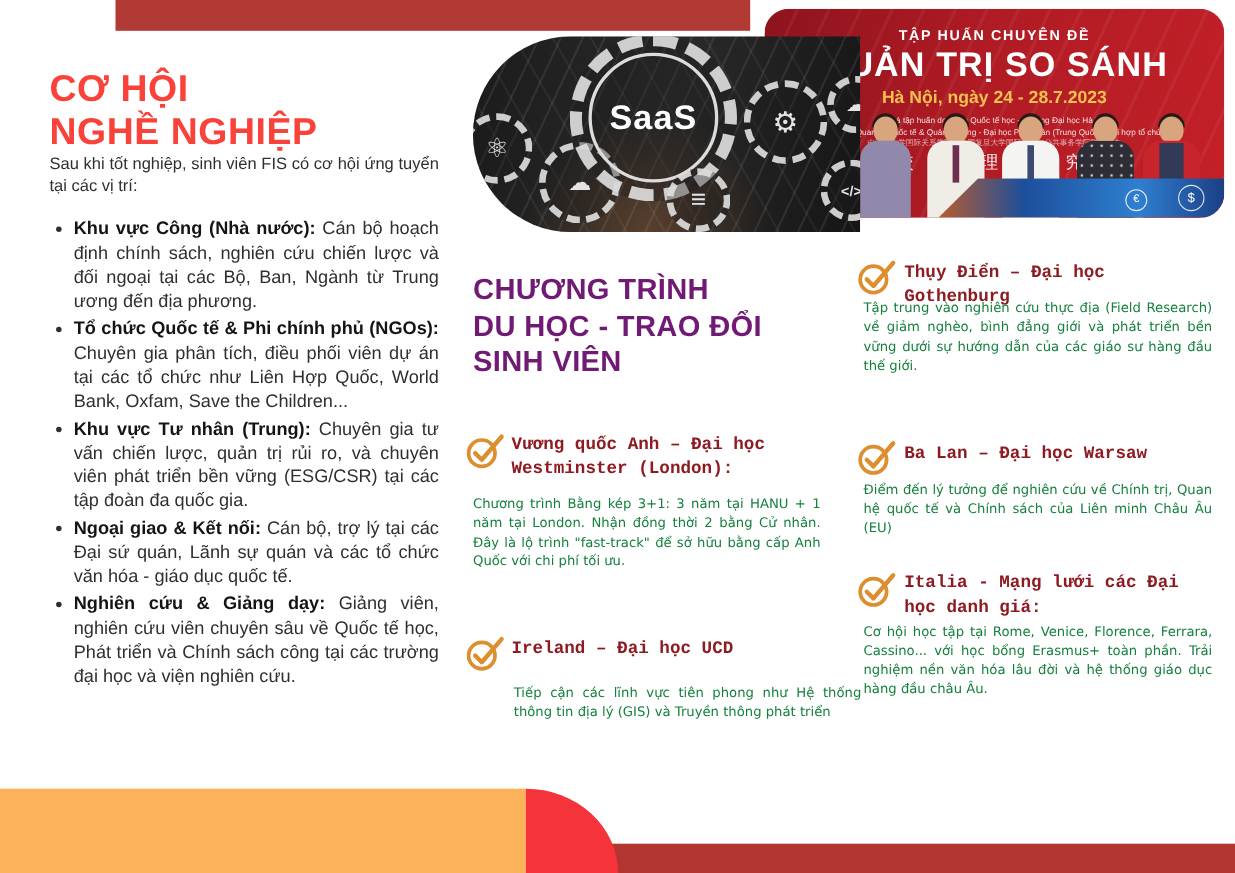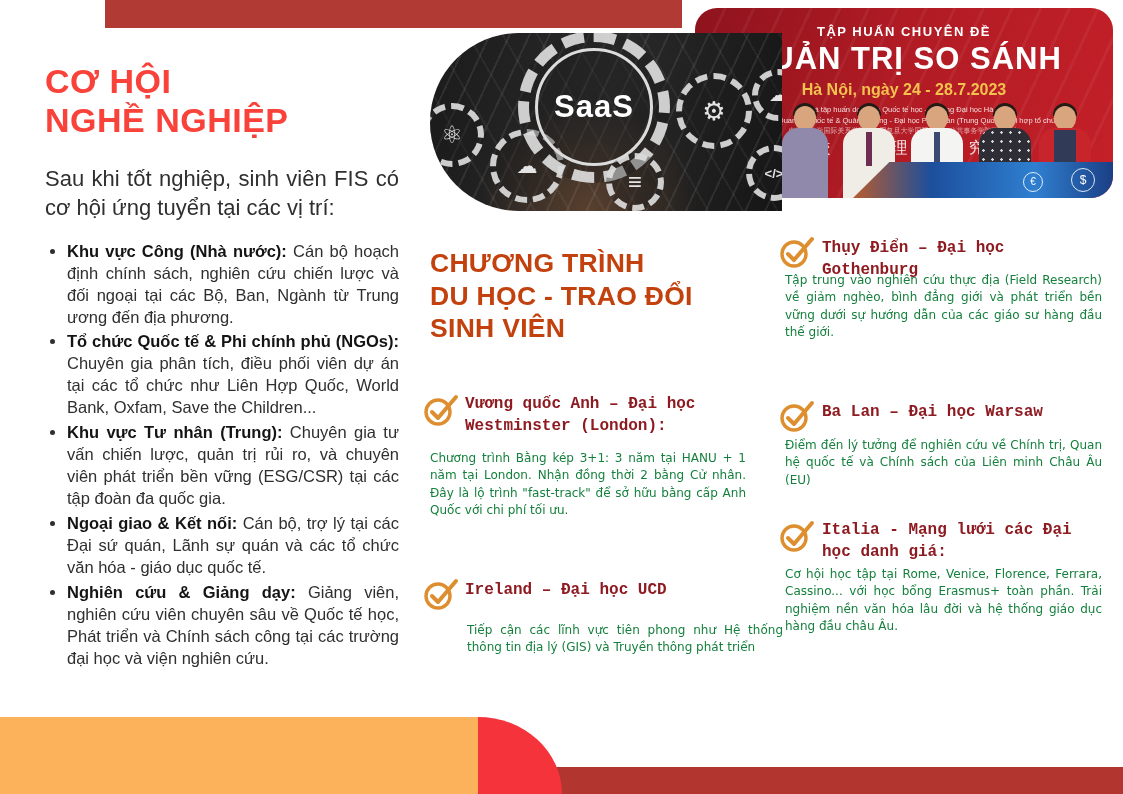--- a/index.html
+++ b/index.html
@@ -9,21 +9,21 @@
   
   .top-bar{position:absolute;left:105px;top:0;width:577px;height:28px;background:#B23A34;}
   .bottom-orange{position:absolute;left:0;top:717px;width:478px;height:77px;background:#FBB25B;}
   .bottom-red-curve{position:absolute;left:478px;top:717px;width:84px;height:77px;
         background:#F5333B;border-radius:0 100% 0 0;z-index:3;}
   .bottom-dark-bar{position:absolute;left:520px;top:767px;width:603px;height:27px;background:#B23530;z-index:2;}
 
   
   .career{position:absolute;left:45px;top:62px;width:354px;}
   .career-title{color:#F9423A;font-size:34px;font-weight:bold;line-height:1.15;letter-spacing:.5px;}
-  .career-intro{margin-top:24px;color:#2F2F2F;font-size:22px;line-height:1.33;text-align:justify;}
+  .career-intro{color:#2F2F2F;font-size:15px;line-height:1.33;text-align:justify;}
   .career-list{margin:18px 0 0 0;padding-left:22px;color:#2F2F2F;font-size:16.5px;line-height:1.33;}
   .career-list li{text-align:justify;margin-bottom:3px;}
   .career-list b{color:#141414;}
 
   
   .poster{position:absolute;left:695px;top:8px;width:418px;height:190px;border-radius:22px;
         overflow:hidden;z-index:1;
         background:
           repeating-linear-gradient(115deg, rgba(255,255,255,0.05) 0 3px, transparent 3px 26px),
           linear-gradient(105deg,#8E131D 0%,#B01B24 45%,#C42028 100%);}
@@ -81,21 +81,21 @@
         display:flex;align-items:center;justify-content:center;
         color:#fff;font-size:31px;font-weight:bold;letter-spacing:1px;}
   .g1{left:-10px;top:70px;width:64px;height:64px;font-size:24px;}
   .g2{left:60px;top:96px;width:74px;height:74px;font-size:21px;}
   .g3{left:246px;top:40px;width:76px;height:76px;font-size:26px;}
   .g4{left:176px;top:120px;width:58px;height:58px;font-size:24px;}
   .g5{left:316px;top:112px;width:56px;height:56px;font-size:13px;font-weight:bold;}
   .g6{left:322px;top:36px;width:52px;height:52px;font-size:18px;}
 
   
-  .ex-heading{position:absolute;left:430px;top:247px;width:330px;color:#c2410c;
+  .ex-heading{position:absolute;left:430px;top:247px;width:330px;color:#701a75;
         font-size:26.5px;font-weight:bold;line-height:1.23;letter-spacing:.3px;}
   .item-head{position:absolute;color:#8E1B21;font-size:16px;font-weight:bold;line-height:1.35;
         font-family:Liberation Mono, monospace;}
   .item-body{position:absolute;color:#15803d;font-size:12px;line-height:1.45;text-align:justify;
         font-family:"DejaVu Sans","Liberation Sans",sans-serif;}
   .check{position:absolute;width:36px;height:36px;}
 
   
   .chk-uk{left:424px;top:392px;}   .hd-uk{left:465px;top:394px;width:280px;}   .bd-uk{left:430px;top:450px;width:316px;}
   .chk-ie{left:424px;top:576px;}   .hd-ie{left:465px;top:580px;width:280px;}   .bd-ie{left:430px;top:622px;width:316px;margin-left:37px;}

